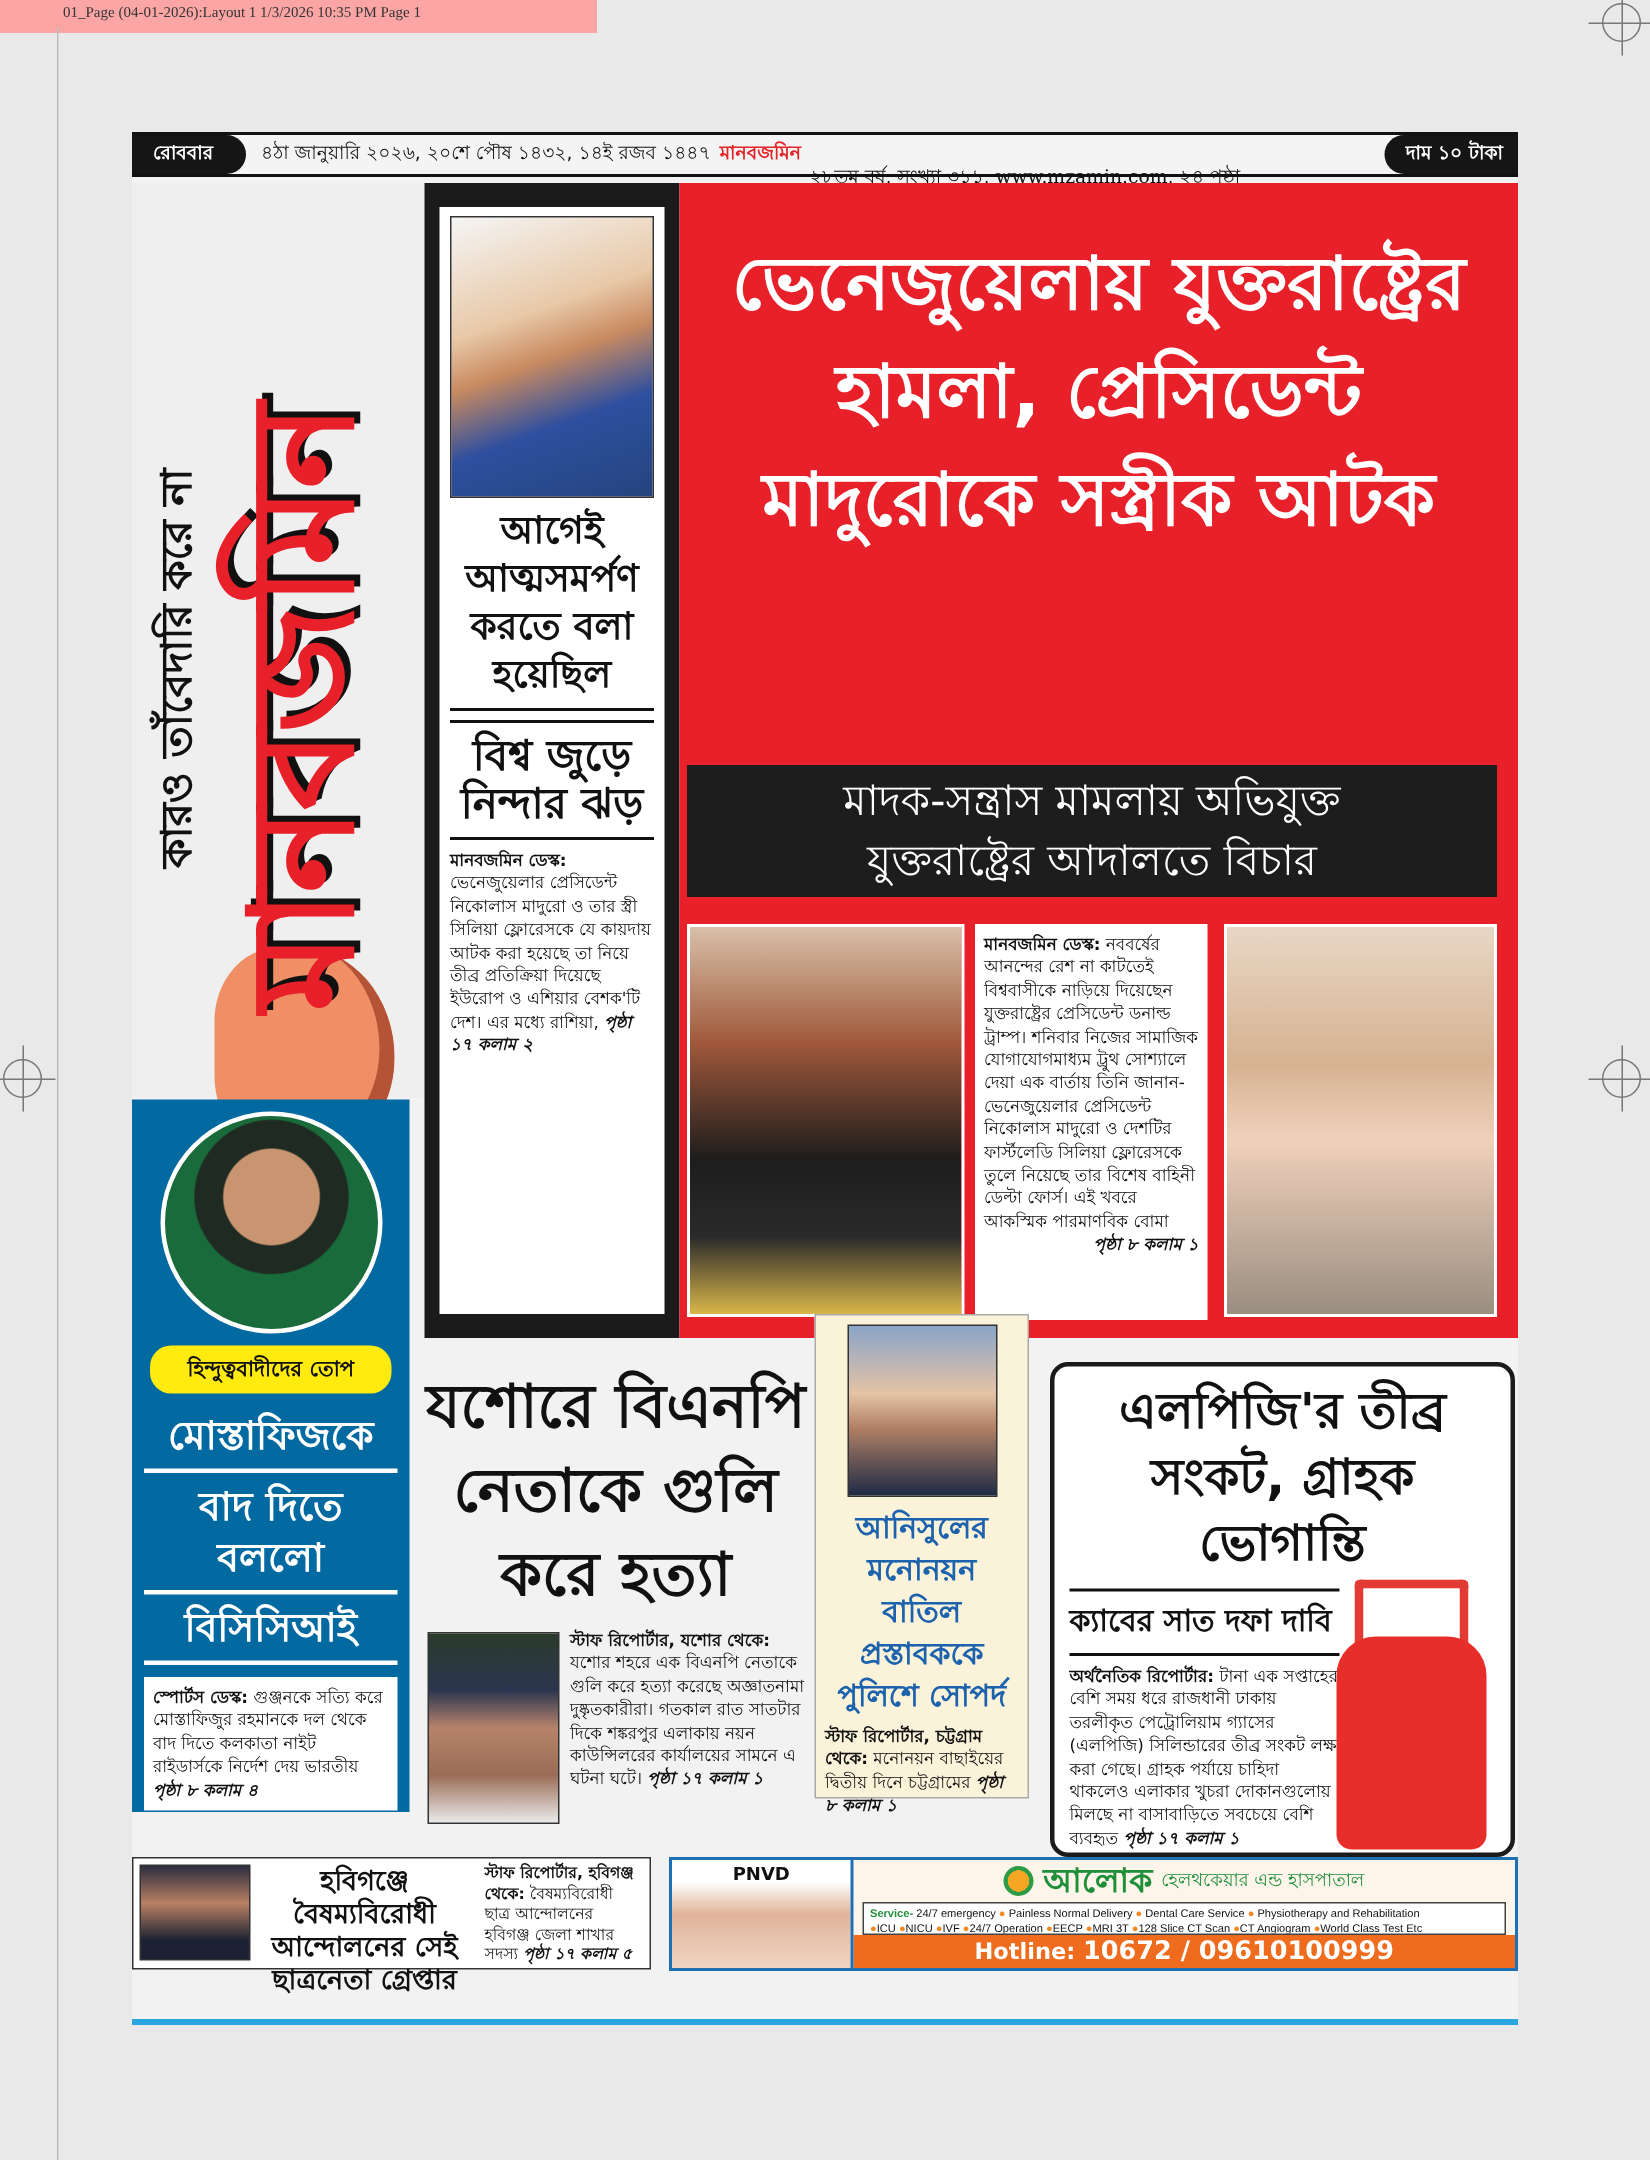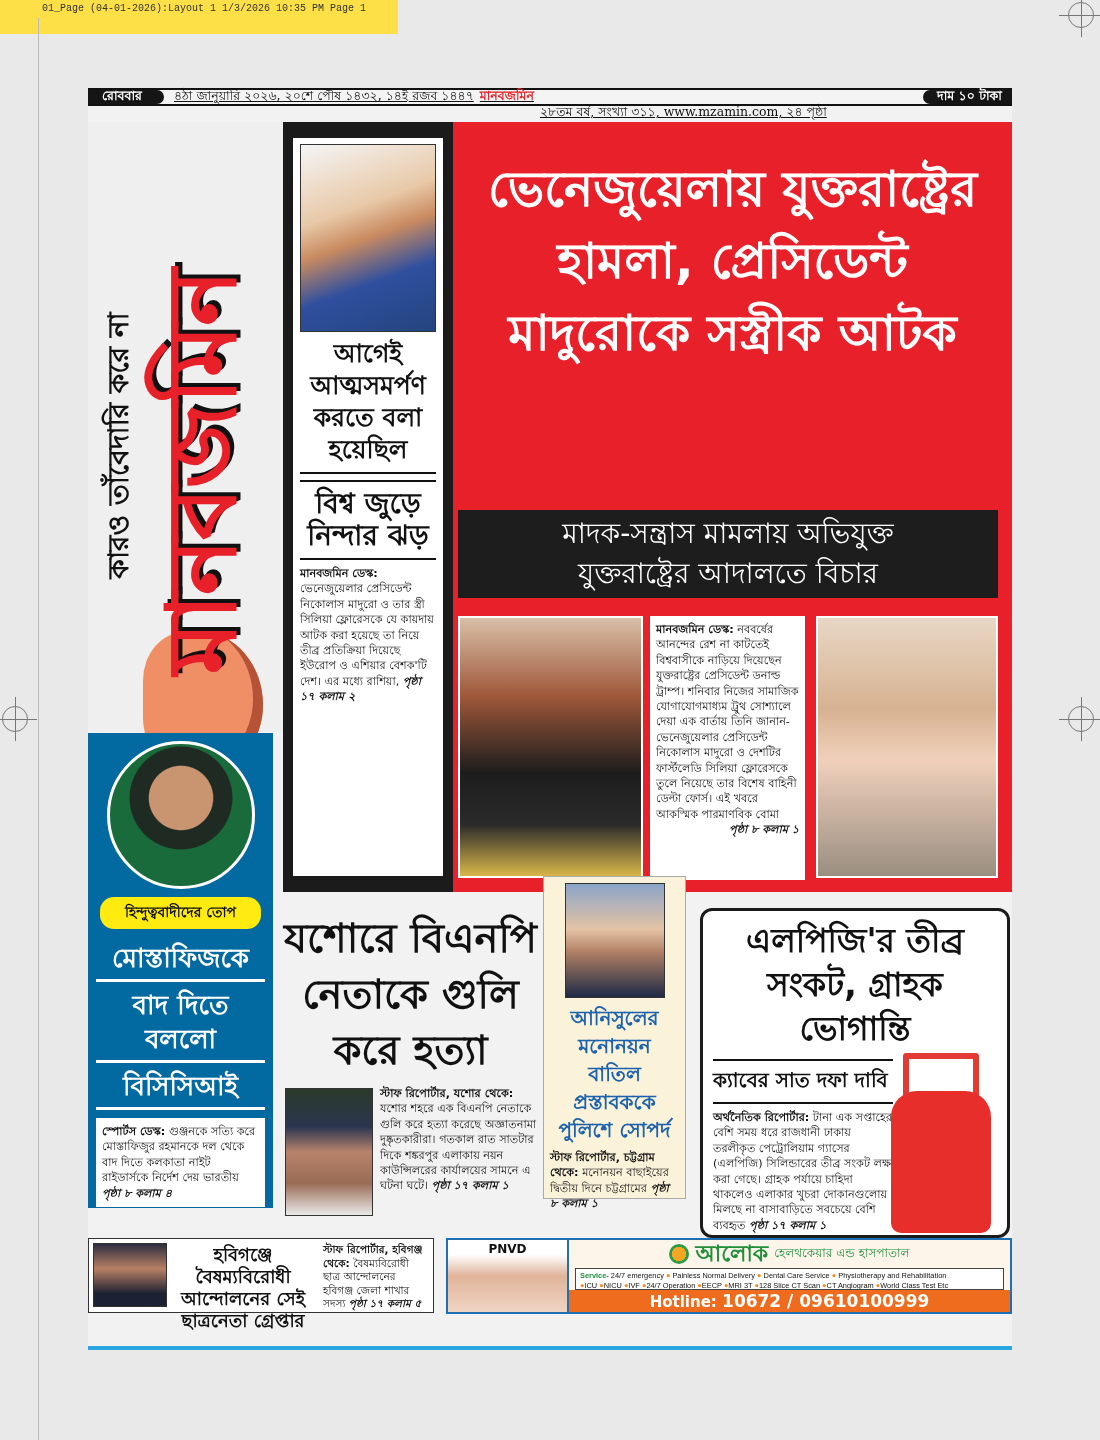--- a/index.html
+++ b/index.html
@@ -1,29 +1,29 @@
 <!DOCTYPE html>
 <html><head>
 <meta charset="utf-8">
 <style>
   * { box-sizing: border-box; margin: 0; padding: 0; }
   html, body { width: 1100px; height: 1440px; background: #e9e9e9; overflow: hidden; }
   body { position: relative; font-family: "DejaVu Sans", sans-serif; color: #111; }
 
-  .slug { position: absolute; left: 0; top: 0; height: 34px; width: 398px; background: #fde047;
-          font-family: Liberation Mono, monospace; font-size: 10px; line-height: 18px; padding-left: 42px; color: #333; }
+  .slug { position: absolute; left: 0; top: 0; height: 22px; width: 398px; background: #fca5a5;
+          font-family: Liberation Serif, serif; font-size: 10px; line-height: 18px; padding-left: 42px; color: #333; }
   .slug-line { position: absolute; left: 38px; top: 18px; width: 1px; height: 1422px; background: #bbb; }
   .reg { position: absolute; width: 26px; height: 26px; border: 1px solid #777; border-radius: 50%; }
   .reg::before { content: ""; position: absolute; left: -10px; top: 12px; width: 44px; height: 1px; background: #777; }
   .reg::after { content: ""; position: absolute; top: -10px; left: 12px; height: 44px; width: 1px; background: #777; }
 
   .page { position: absolute; left: 88px; top: 88px; width: 924px; height: 1262px; background: #f2f2f2; }
 
   
-  .mast { position: absolute; left: 0; top: 0; width: 924px; height: 18px; border-top: 2px solid #111; border-bottom: 2px solid #111; background: #f4f4f4; display: flex; align-items: center; font-size: 12.5px; text-decoration: underline; }
+  .mast { position: absolute; left: 0; top: 0; width: 924px; height: 30px; border-top: 2px solid #111; border-bottom: 2px solid #111; background: #f4f4f4; display: flex; align-items: center; font-size: 12.5px; }
   .day { background: #151515; color: #fff; height: 100%; padding: 0 22px 0 14px; display: flex; align-items: center; border-radius: 0 14px 14px 0; font-weight: bold; }
   .dateline { padding-left: 10px; white-space: nowrap; }
   .mini-logo { color: #e4262b; font-weight: bold; margin: 0 6px; }
   .issue { white-space: nowrap; font-family: "DejaVu Serif", serif; margin-top: 32px; }
   .price { margin-left: auto; background: #151515; color: #fff; height: 100%; padding: 0 10px 0 14px; display: flex; align-items: center; border-radius: 14px 0 0 14px; font-weight: bold; }
 
   
   .logo-col { position: absolute; left: 0; top: 34px; width: 195px; height: 610px; background: #efefef; }
   .tagline { position: absolute; left: -248px; top: 300px; width: 560px; transform: rotate(-90deg); text-align: center; font-size: 28px; font-weight: bold; color: #111; }
   .logo-word { position: absolute; left: -160px; top: 270px; width: 560px; transform: rotate(-90deg); text-align: center; font-size: 96px; font-weight: bold; color: #e8202a; text-shadow: 4px 4px 0 #111; letter-spacing: -2px; }

